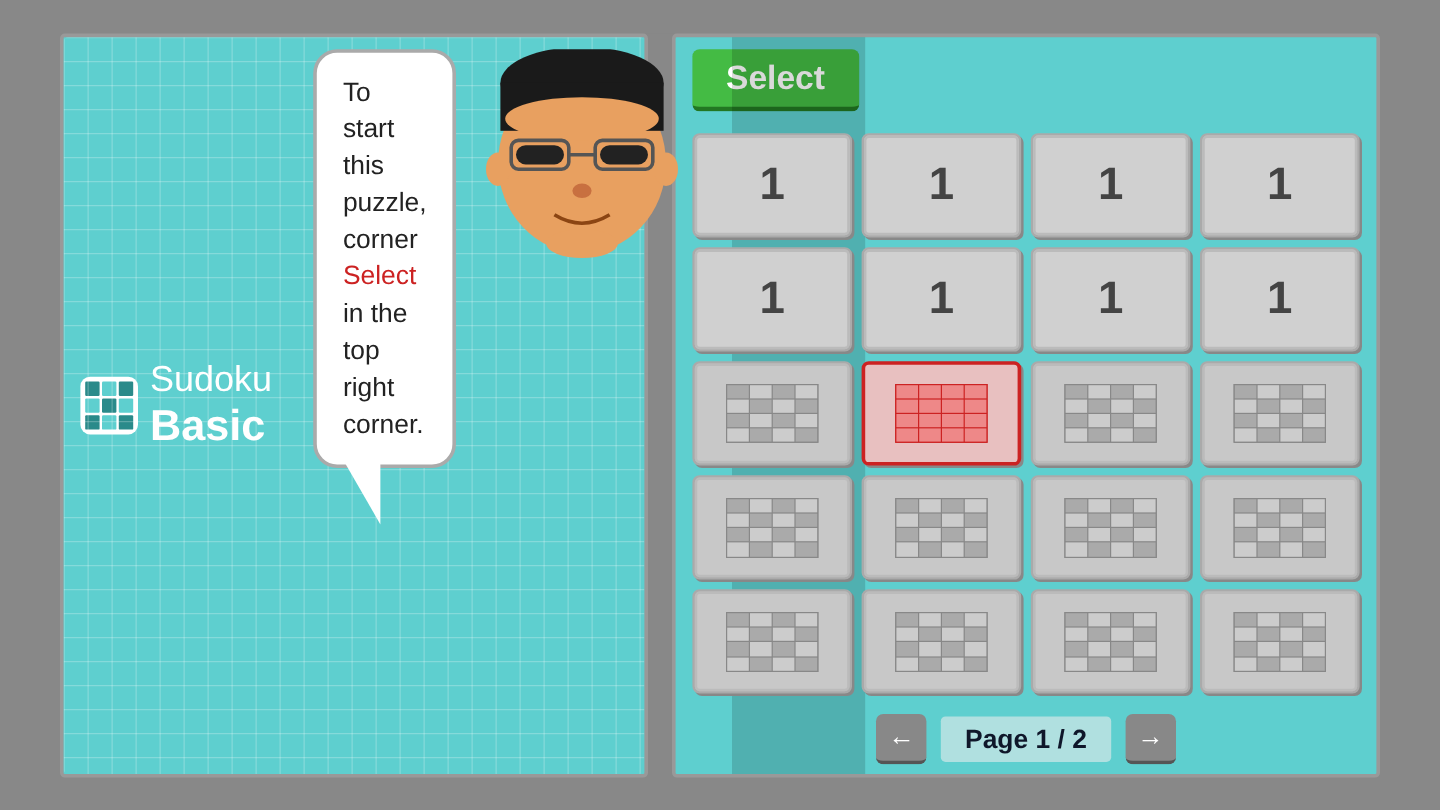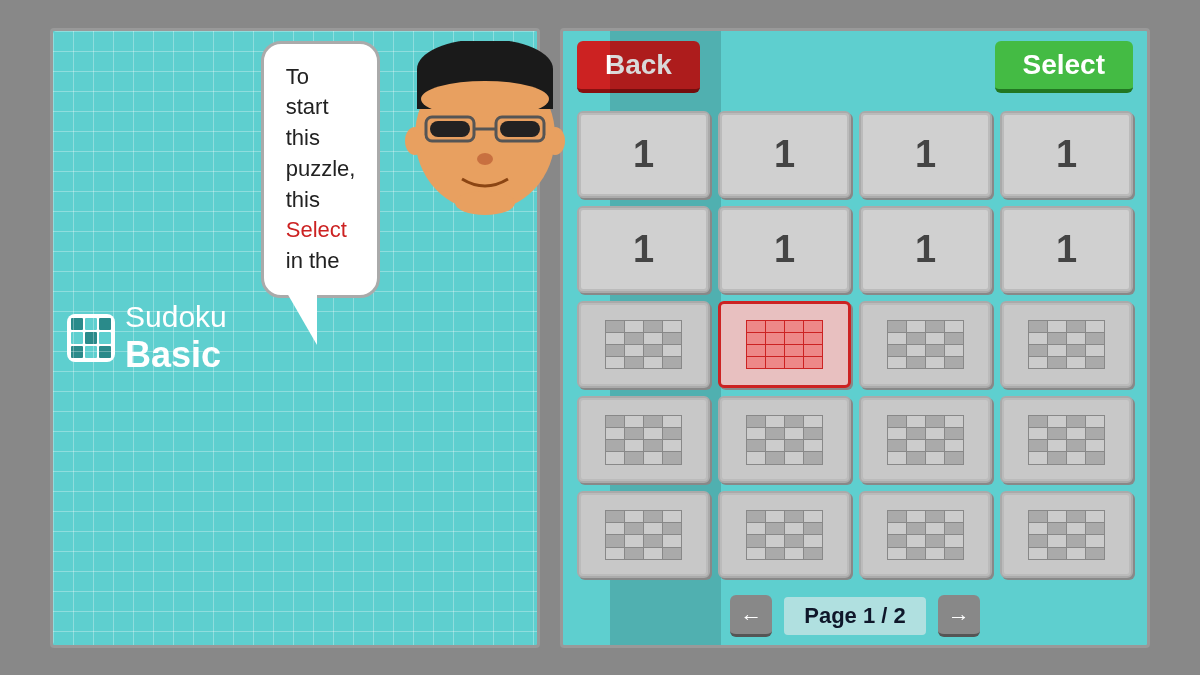--- a/index.html
+++ b/index.html
@@ -282,21 +282,22 @@
       </div>
       <div class="title-text">
         <span>Sudoku </span><span class="basic">Basic</span>
       </div>
     </div>
 
     <div class="speech-area">
       <div class="speech-bubble">
         <p class="speech-text">
           <span>To start this puzzle,</span><br>
-          <span>this </span><span class="highlight">Select</span><span> in the</span><br>
+          <span>corner </span><span class="highlight">Select</span><span> in the</span><br>
+          <span>top right corner.</span>
         </p>
       </div>
     </div>
 
     <div class="character-area">
       <div class="character-face">
         
         <svg width="170" height="180" viewBox="0 0 170 180">
 
           <ellipse cx="85" cy="95" rx="70" ry="75" fill="#e8a060"></ellipse>
@@ -329,21 +330,20 @@
       <span class="status-text">02:11 a.m.</span>
       <div class="status-icons">
         <span>🔒</span>
         <span>🔊</span>
       </div>
     </div>
   </div>
 
   <div class="right-panel">
     <div class="right-header">
-      <button class="btn-back">Back</button>
       <button class="btn-select">Select</button>
     </div>
 
     <div class="puzzle-grid">
 
       <div class="puzzle-cell">
         <span class="puzzle-number">1</span>
       </div>
       <div class="puzzle-cell">
         <span class="puzzle-number">1</span>

